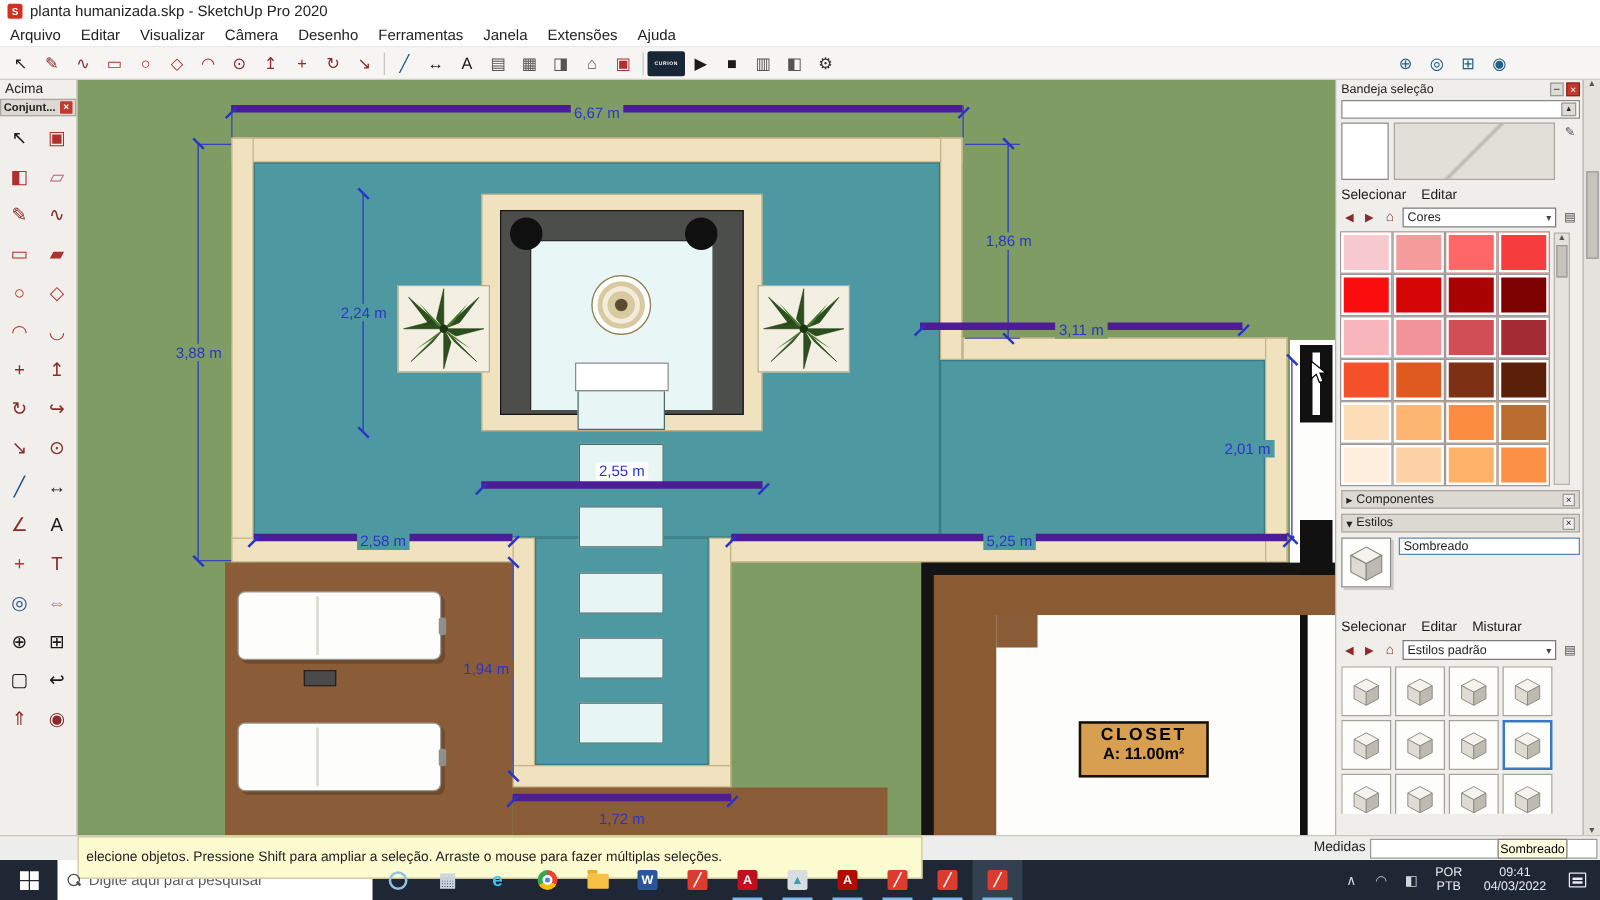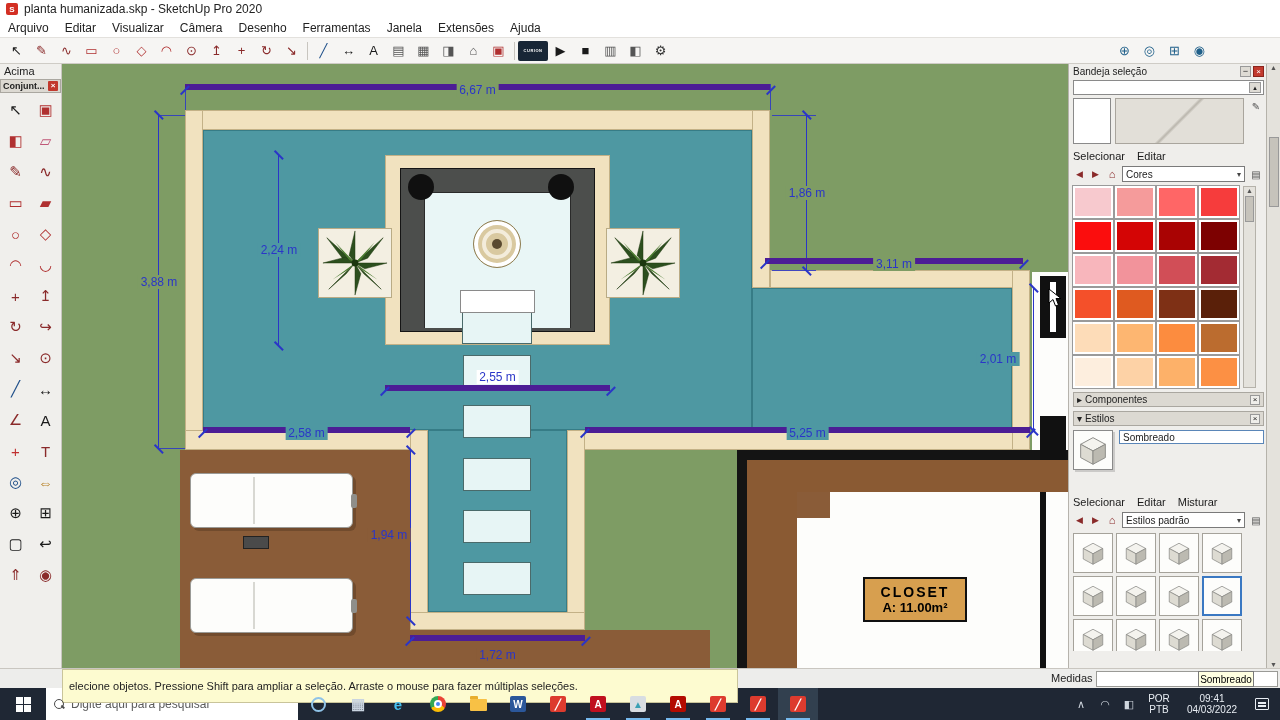--- a/index.html
+++ b/index.html
@@ -39,21 +39,21 @@
 .pad{position:absolute;background:#f3efe2;border:1px solid #b9ab85;z-index:4}
 .plant{position:absolute;inset:0}
 .plant svg{width:100%;height:100%}
 .lounger{position:absolute;background:#fdfdfb;border:1px solid #9a9a96;border-radius:6px;box-shadow:3px 3px 0 rgba(40,25,10,.25);z-index:3}
 .lounger::before{content:"";position:absolute;left:62px;top:3px;bottom:3px;width:2px;background:#d8d8d2}
 .lounger::after{content:"";position:absolute;right:-5px;top:50%;transform:translateY(-50%);width:6px;height:14px;background:#8f8f8b;border-radius:2px}
 .side-table{position:absolute;background:#4a4a4a;border:1px solid #222;z-index:3}
 .room-black{position:absolute;background:#141414;z-index:2}
 .room-brown{position:absolute;background:#8a5a33;z-index:3}
 .room-floor{position:absolute;background:#fdfdfb;z-index:4}
-.closet-label{position:absolute;background:#d79f4f;border:2px solid #101010;z-index:6;display:flex;flex-direction:column;align-items:center;justify-content:center;color:#000}
+.closet-label{position:absolute;background:#d79f4f;border:2px solid #101010;z-index:6;display:flex;flex-direction:column;align-items:center;justify-content:flex-start;color:#000}
 .closet-label .t1{font-size:14px;font-weight:bold;letter-spacing:2px}
 .closet-label .t2{font-size:13px;font-weight:bold}
 .wall-black{position:absolute;background:#111;z-index:5}
 .wall-slit{position:absolute;background:#fff;z-index:6}
 
 .ext{position:absolute;background:#2a35c8;opacity:.85;z-index:7}
 .dim{position:absolute;z-index:8}
 .dim-h{height:0;border-top:6px solid #4c1d95}
 .dim-h::before,.dim-h::after{content:"";position:absolute;top:-6px;width:1.5px;height:12px;background:#2a35c8;transform:rotate(45deg)}
 .dim-h::before{left:-1px}.dim-h::after{right:-1px}
@@ -340,30 +340,30 @@
     <div class="ext" style="left:710px;top:206px;width:44px;height:1px"></div>
     <div class="ext" style="left:96px;top:51px;width:27px;height:1px"></div>
     <div class="ext" style="left:96px;top:384px;width:27px;height:1px"></div>
 
     <div class="dim dim-h" style="left:123px;top:20px;width:585px">
       <span class="dim-label bg-grass">6,67 m</span>
       </div>
     <div class="dim dim-v" style="left:744px;top:51px;height:155px">
       <span class="dim-label bg-grass">1,86 m</span>
       </div>
-    <div class="dim dim-h" style="left:703px;top:194px;width:258px">
+    <div class="dim dim-h" style="left:674px;top:194px;width:258px">
       <span class="dim-label bg-grass">3,11 m</span>
       </div>
     <div class="dim dim-v" style="left:971px;top:224px;height:142px">
       <span class="dim-label bg-pool" style="margin-left:-36px">2,01 m</span>
       </div>
     <div class="dim dim-v" style="left:96px;top:51px;height:333px">
       <span class="dim-label bg-grass">3,88 m</span>
       </div>
-    <div class="dim dim-v" style="left:216px;top:91px;height:190px">
+    <div class="dim dim-v" style="left:228px;top:91px;height:190px">
       <span class="dim-label bg-pool">2,24 m</span>
       </div>
     <div class="dim dim-h" style="left:323px;top:321px;width:225px">
       <span class="dim-label bg-white" style="margin-top:-14px">2,55 m</span>
       </div>
     <div class="dim dim-h" style="left:141px;top:363px;width:207px">
       <span class="dim-label bg-pool">2,58 m</span>
       </div>
     <div class="dim dim-h" style="left:523px;top:363px;width:445px">
       <span class="dim-label bg-pool">5,25 m</span>

